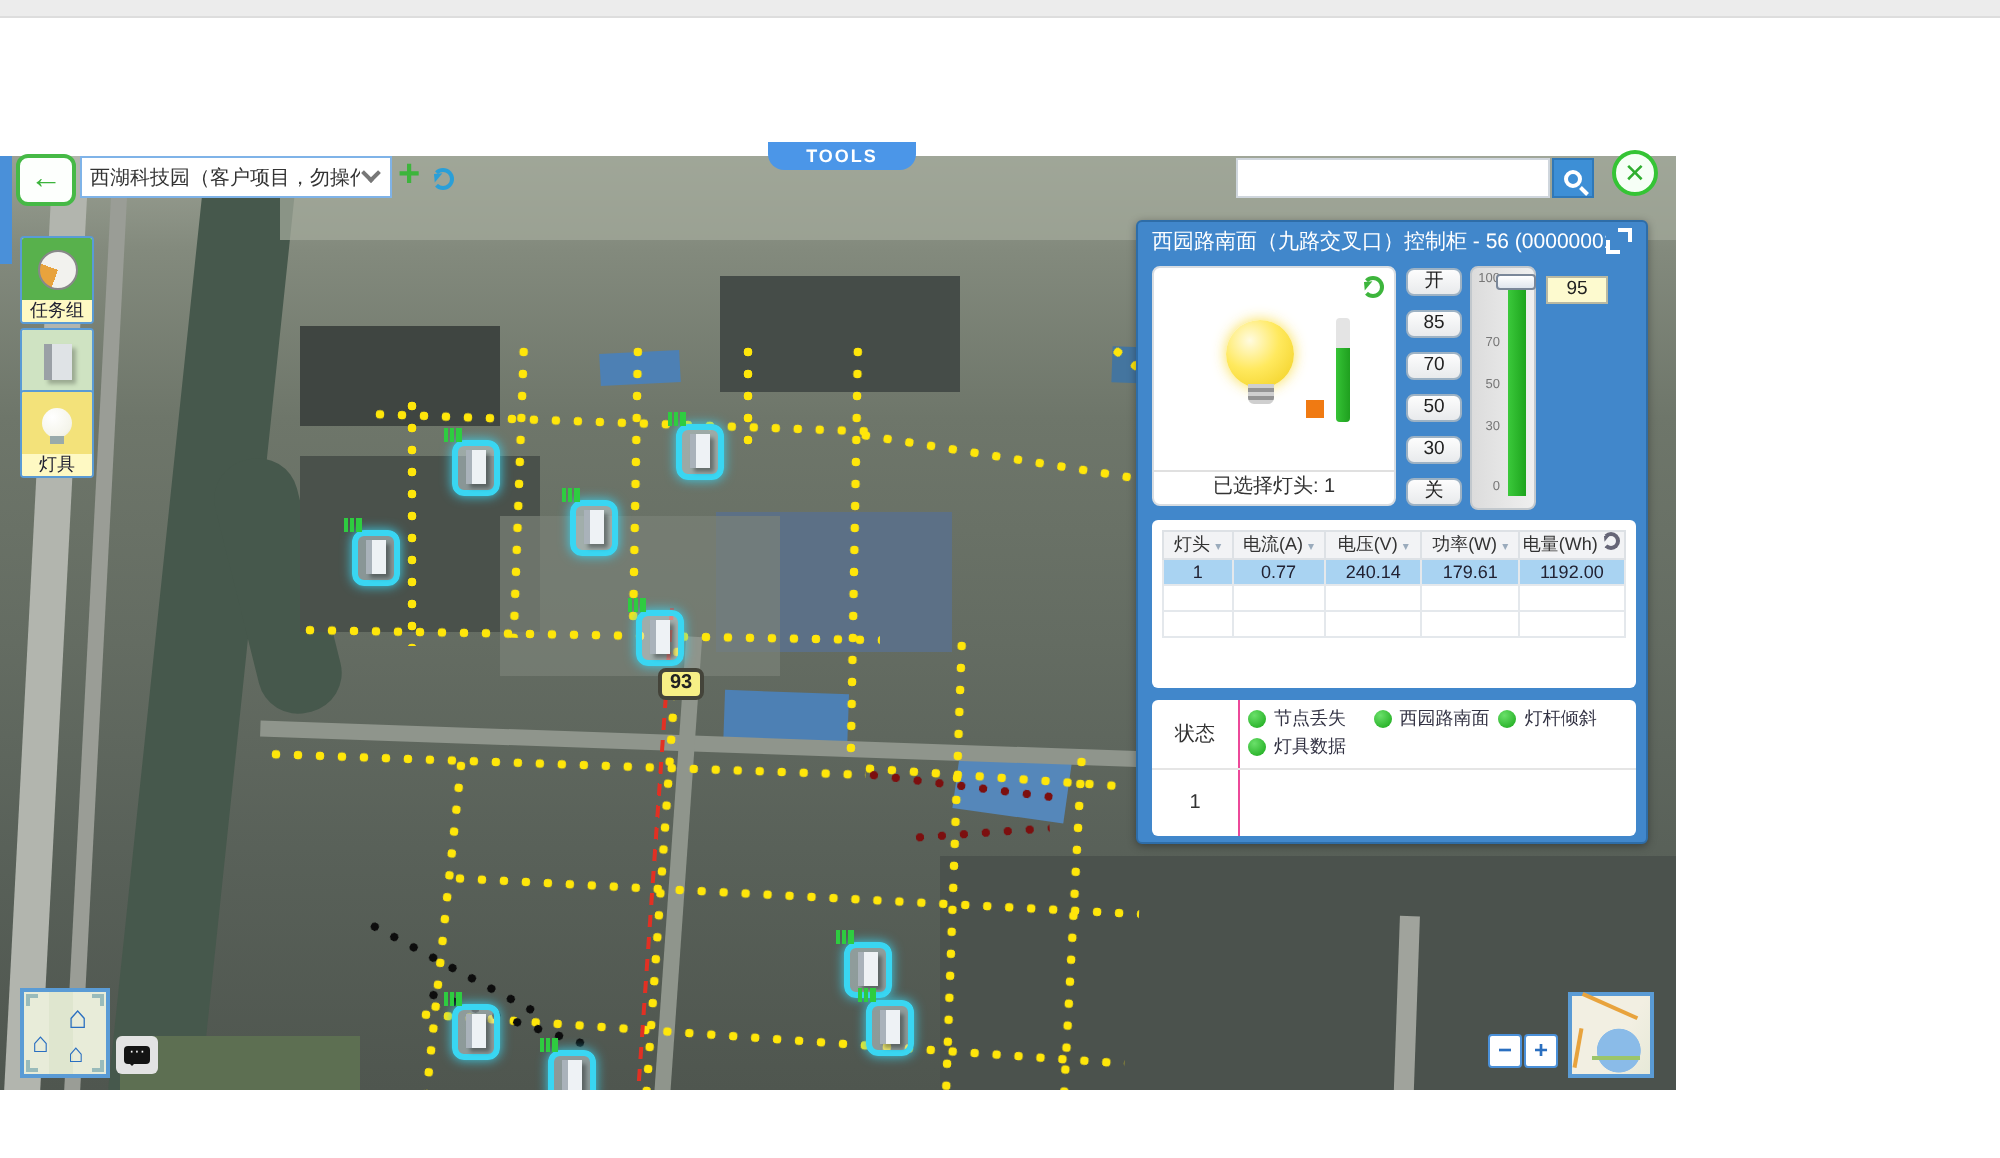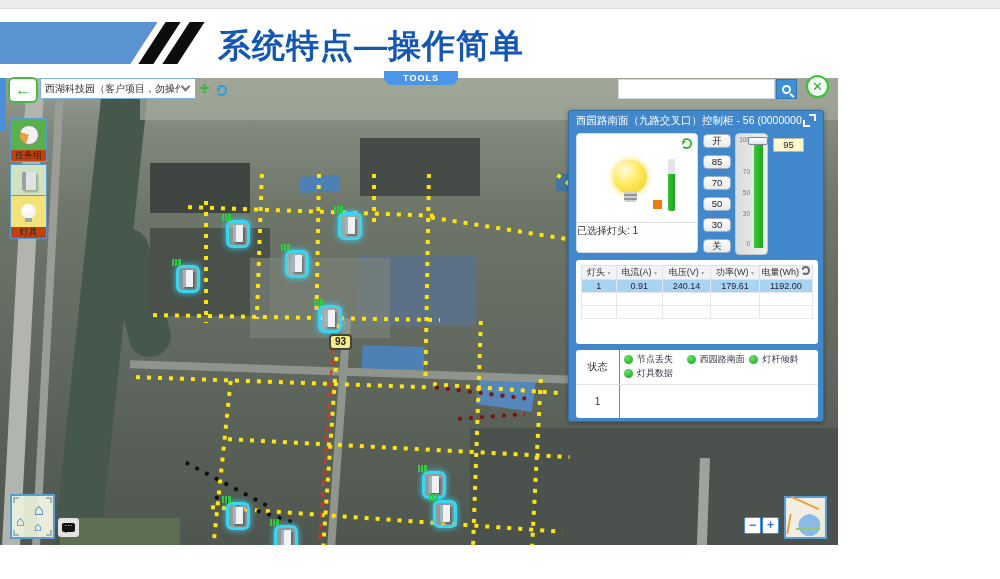--- a/index.html
+++ b/index.html
@@ -71,21 +71,21 @@
   .lens { width:9px; height:9px; border:2px solid #fff; border-radius:50%; position:relative; }
   .lens::after { content:""; position:absolute; width:2px; height:5px; background:#fff; left:7px; top:6px; transform:rotate(-45deg); }
   .close-btn { position:absolute; left:806px; top:75px; width:23px; height:23px; z-index:40; background:#f6fff6;
                border:2px solid #35c435; border-radius:50%; color:#2fae2f; font-weight:bold; font-size:13px;
                text-align:center; line-height:19px; }
 
   
   .side-btn { position:absolute; left:10px; width:37px; height:44px; z-index:40; background:#fff;
               border:1px solid #5a9bd5; border-radius:2px; overflow:hidden; }
   .side-ic { width:100%; height:31px; display:flex; align-items:center; justify-content:center; }
-  .side-lb { width:100%; height:12px; font-size:9px; color:#223; text-align:center; line-height:11px; background:#c2410c; }
+  .side-lb { width:100%; height:12px; font-size:9px; color:#223; text-align:center; line-height:11px; background:#fef9c3; }
   .ic-gauge { width:20px; height:20px; border-radius:50%; background:#f2f2ee; border:1px solid #888;
               background-image:conic-gradient(from 200deg,#e8a33d 0 90deg,rgba(0,0,0,0) 90deg); }
   .ic-cab { width:14px; height:18px; background:linear-gradient(90deg,#9aa0a6 0 4px,#dfe3e6 4px); box-shadow:2px 2px 2px rgba(0,0,0,.25); }
   .ic-bulb { width:15px; height:15px; border-radius:50%; background:radial-gradient(circle at 35% 30%,#ffffff,#f4f4ea 70%,#ddd); position:relative; }
   .ic-bulb::after { content:""; position:absolute; left:4px; top:14px; width:7px; height:4px; background:#9aa; }
 
   
   .mini-map { position:absolute; z-index:40; border:2px solid #5a9bd5; background:#e8ecd9; }
   .mini-map.bl { left:10px; top:494px; width:45px; height:45px;
                  background:linear-gradient(90deg,#e8ecd9 0 30%,#dfe6cf 30% 60%,#e8ecd9 60%),linear-gradient(#eef1e2,#dfe6cf); }
@@ -113,22 +113,22 @@
 
   .lamp-card { position:absolute; left:7px; top:22px; width:122px; height:120px; background:#fff; border-radius:4px; border:1px solid #d8dde2; }
   .lamp-card .refresh { position:absolute; right:5px; top:4px; }
   .bulb { position:absolute; left:36px; top:26px; width:34px; height:34px; border-radius:50%;
           background:radial-gradient(circle at 35% 30%,#fffbe0 0%,#ffe95e 45%,#f0cd1c 100%); box-shadow:0 0 7px rgba(250,220,60,.9); }
   .bulb-base { position:absolute; left:47px; top:58px; width:13px; height:10px; border-radius:0 0 3px 3px;
                background:repeating-linear-gradient(180deg,#cfcfcf 0 2px,#949494 2px 4px); }
   .org-sq { position:absolute; left:76px; top:66px; width:9px; height:9px; background:#f07a12; }
   .vbar-track { position:absolute; left:91px; top:25px; width:7px; height:52px; background:#e4e4e4; border-radius:2px; overflow:hidden; }
   .vbar-fill { position:absolute; left:0; bottom:0; width:100%; height:71%; background:linear-gradient(90deg,#35c335,#1f9f1f); }
-  .lamp-sel { position:absolute; left:0; bottom:0; width:100%; height:30px; border-top:1px solid #e0e0e0;
-              font-size:10px; color:#333; line-height:16px; }
+  .lamp-sel { position:absolute; left:0; bottom:0; width:100%; height:17px; border-top:1px solid #e0e0e0;
+              font-size:10px; color:#333; text-align:center; line-height:16px; }
 
   .lvl-btn { position:absolute; left:134px; width:28px; height:14px; background:linear-gradient(#fdfdfd,#e8eaec);
              border:1px solid #9db2c4; border-radius:4px; font-size:9.5px; color:#222; text-align:center; line-height:12px; }
 
   .slider-pan { position:absolute; left:166px; top:22px; width:33px; height:122px; background:linear-gradient(90deg,#dcdcdc,#efefef);
                 border:1px solid #c2c8cd; border-radius:4px; }
   .tick { position:absolute; left:0; width:14px; font-size:6.5px; color:#777; text-align:right; }
   .sl-track { position:absolute; left:18px; top:6px; width:9px; height:108px; background:#cfcfcf;
               box-shadow:inset 0 0 2px rgba(0,0,0,.4); border-radius:2px; }
   .sl-fill { position:absolute; left:0; bottom:0; width:100%; height:95%; background:linear-gradient(90deg,#3bc93b,#1da41d); }
@@ -155,26 +155,20 @@
   .st-item { width:33%; display:flex; align-items:center; height:14px; }
   .dot { width:9px; height:9px; border-radius:50%; background:radial-gradient(circle at 35% 30%,#6ae06a,#17a617); margin-right:4px; flex:none; }
   .st-item span.lb { font-size:9px; color:#334; white-space:nowrap; }
 </style>
 </head>
 <body>
 
 <div id="app">
 
   <div class="top-strip"></div>
-  <div class="hdr">
-    <div class="hdr-shape"></div>
-    <div class="hdr-slash" style="left:152px"></div>
-    <div class="hdr-slash" style="left:176px"></div>
-    <div class="hdr-title">系统特点—操作简单</div>
-  </div>
 
   <div id="map">
 
     <div class="patch" style="left:78px;top:-10px;width:46px;height:500px;background:#46584c;transform:rotate(6deg);border-radius:22px"></div>
     <div class="patch" style="left:118px;top:150px;width:42px;height:130px;background:#46584c;transform:rotate(-14deg);border-radius:20px"></div>
     <div class="patch" style="left:14px;top:-5px;width:18px;height:490px;background:#b2b5ae;transform:rotate(3deg)"></div>
     <div class="patch" style="left:44px;top:-5px;width:8px;height:490px;background:#9a9d96;transform:rotate(3deg)"></div>
     <div class="patch" style="left:140px;top:0;width:700px;height:42px;background:#a2a89a;opacity:.75"></div>
     <div class="patch" style="left:150px;top:85px;width:100px;height:50px;background:#3f4541"></div>
     <div class="patch" style="left:150px;top:150px;width:120px;height:88px;background:#4a514b"></div>
@@ -338,21 +332,21 @@
         <tbody>
             <tr>
           <th><span>灯头</span> <span class="sort">▾</span></th>
           <th><span>电流(A)</span> <span class="sort">▾</span></th>
           <th><span>电压(V)</span> <span class="sort">▾</span></th>
           <th><span>功率(W)</span> <span class="sort">▾</span></th>
           <th><span>电量(Wh)</span> <span class="refresh gray"></span></th>
         </tr>
         <tr class="sel">
           <td>1</td>
-          <td>0.91</td>
+          <td>0.77</td>
           <td>240.14</td>
           <td>179.61</td>
           <td>1192.00</td>
         </tr>
         <tr>
               <td></td>
               <td></td>
               <td></td>
               <td></td>
               <td></td>

